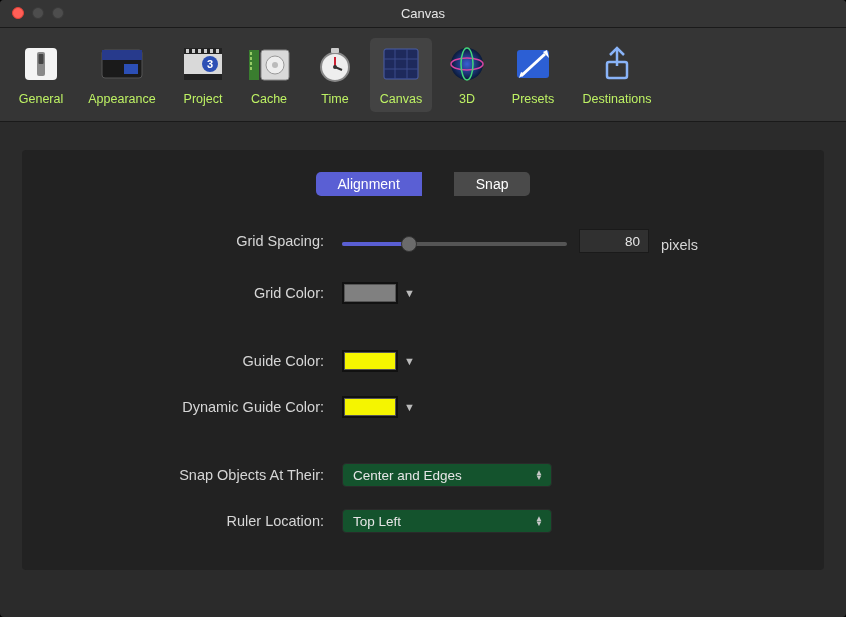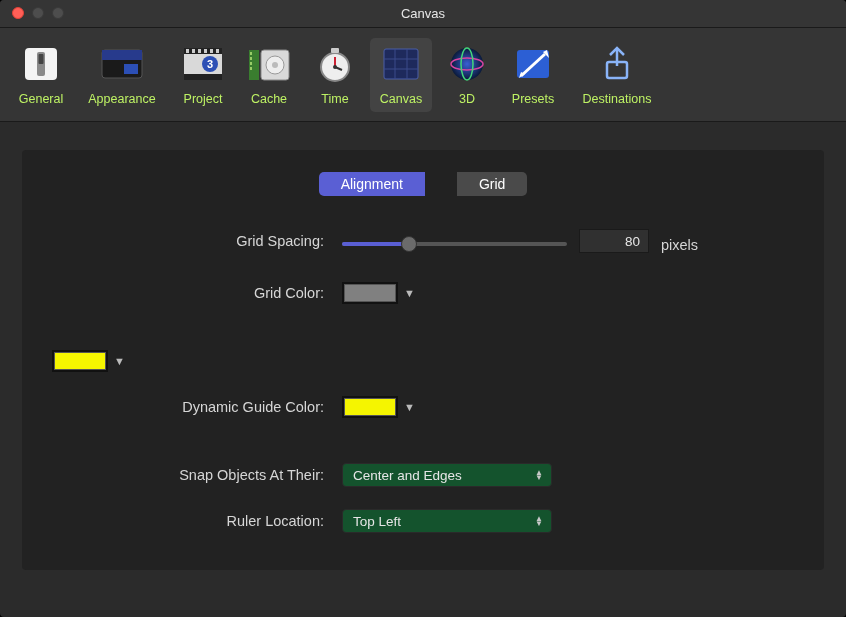--- a/index.html
+++ b/index.html
@@ -171,21 +171,21 @@
       <span class="lbl">Destinations</span>
     </div>
   </div>
 
   <div class="content">
     <div class="panel">
 
       <div class="seg-wrap">
         <div class="seg">
           <div class="seg-btn active">Alignment</div>
-          <div class="seg-btn inactive">Grid</div>
+          <div class="seg-btn inactive">Snap</div>
         </div>
       </div>
 
       <div class="row">
         <div class="row-label">Grid Spacing:</div>
         <div class="row-controls">
           <div class="slider">
             <div class="slider-track-bg"></div>
             <div class="slider-track-fill"></div>
             <div class="slider-thumb"></div>
@@ -201,20 +201,21 @@
           <div class="color-well">
             <div class="swatch" style="background:#808080;"></div>
             <span class="chev">▼</span>
           </div>
         </div>
       </div>
 
       <div class="gap-block"></div>
 
       <div class="row tight">
+        <div class="row-label">Guide Color:</div>
         <div class="row-controls">
           <div class="color-well">
             <div class="swatch" style="background:#f5f500;"></div>
             <span class="chev">▼</span>
           </div>
         </div>
       </div>
 
       <div class="row">
         <div class="row-label">Dynamic Guide Color:</div>

